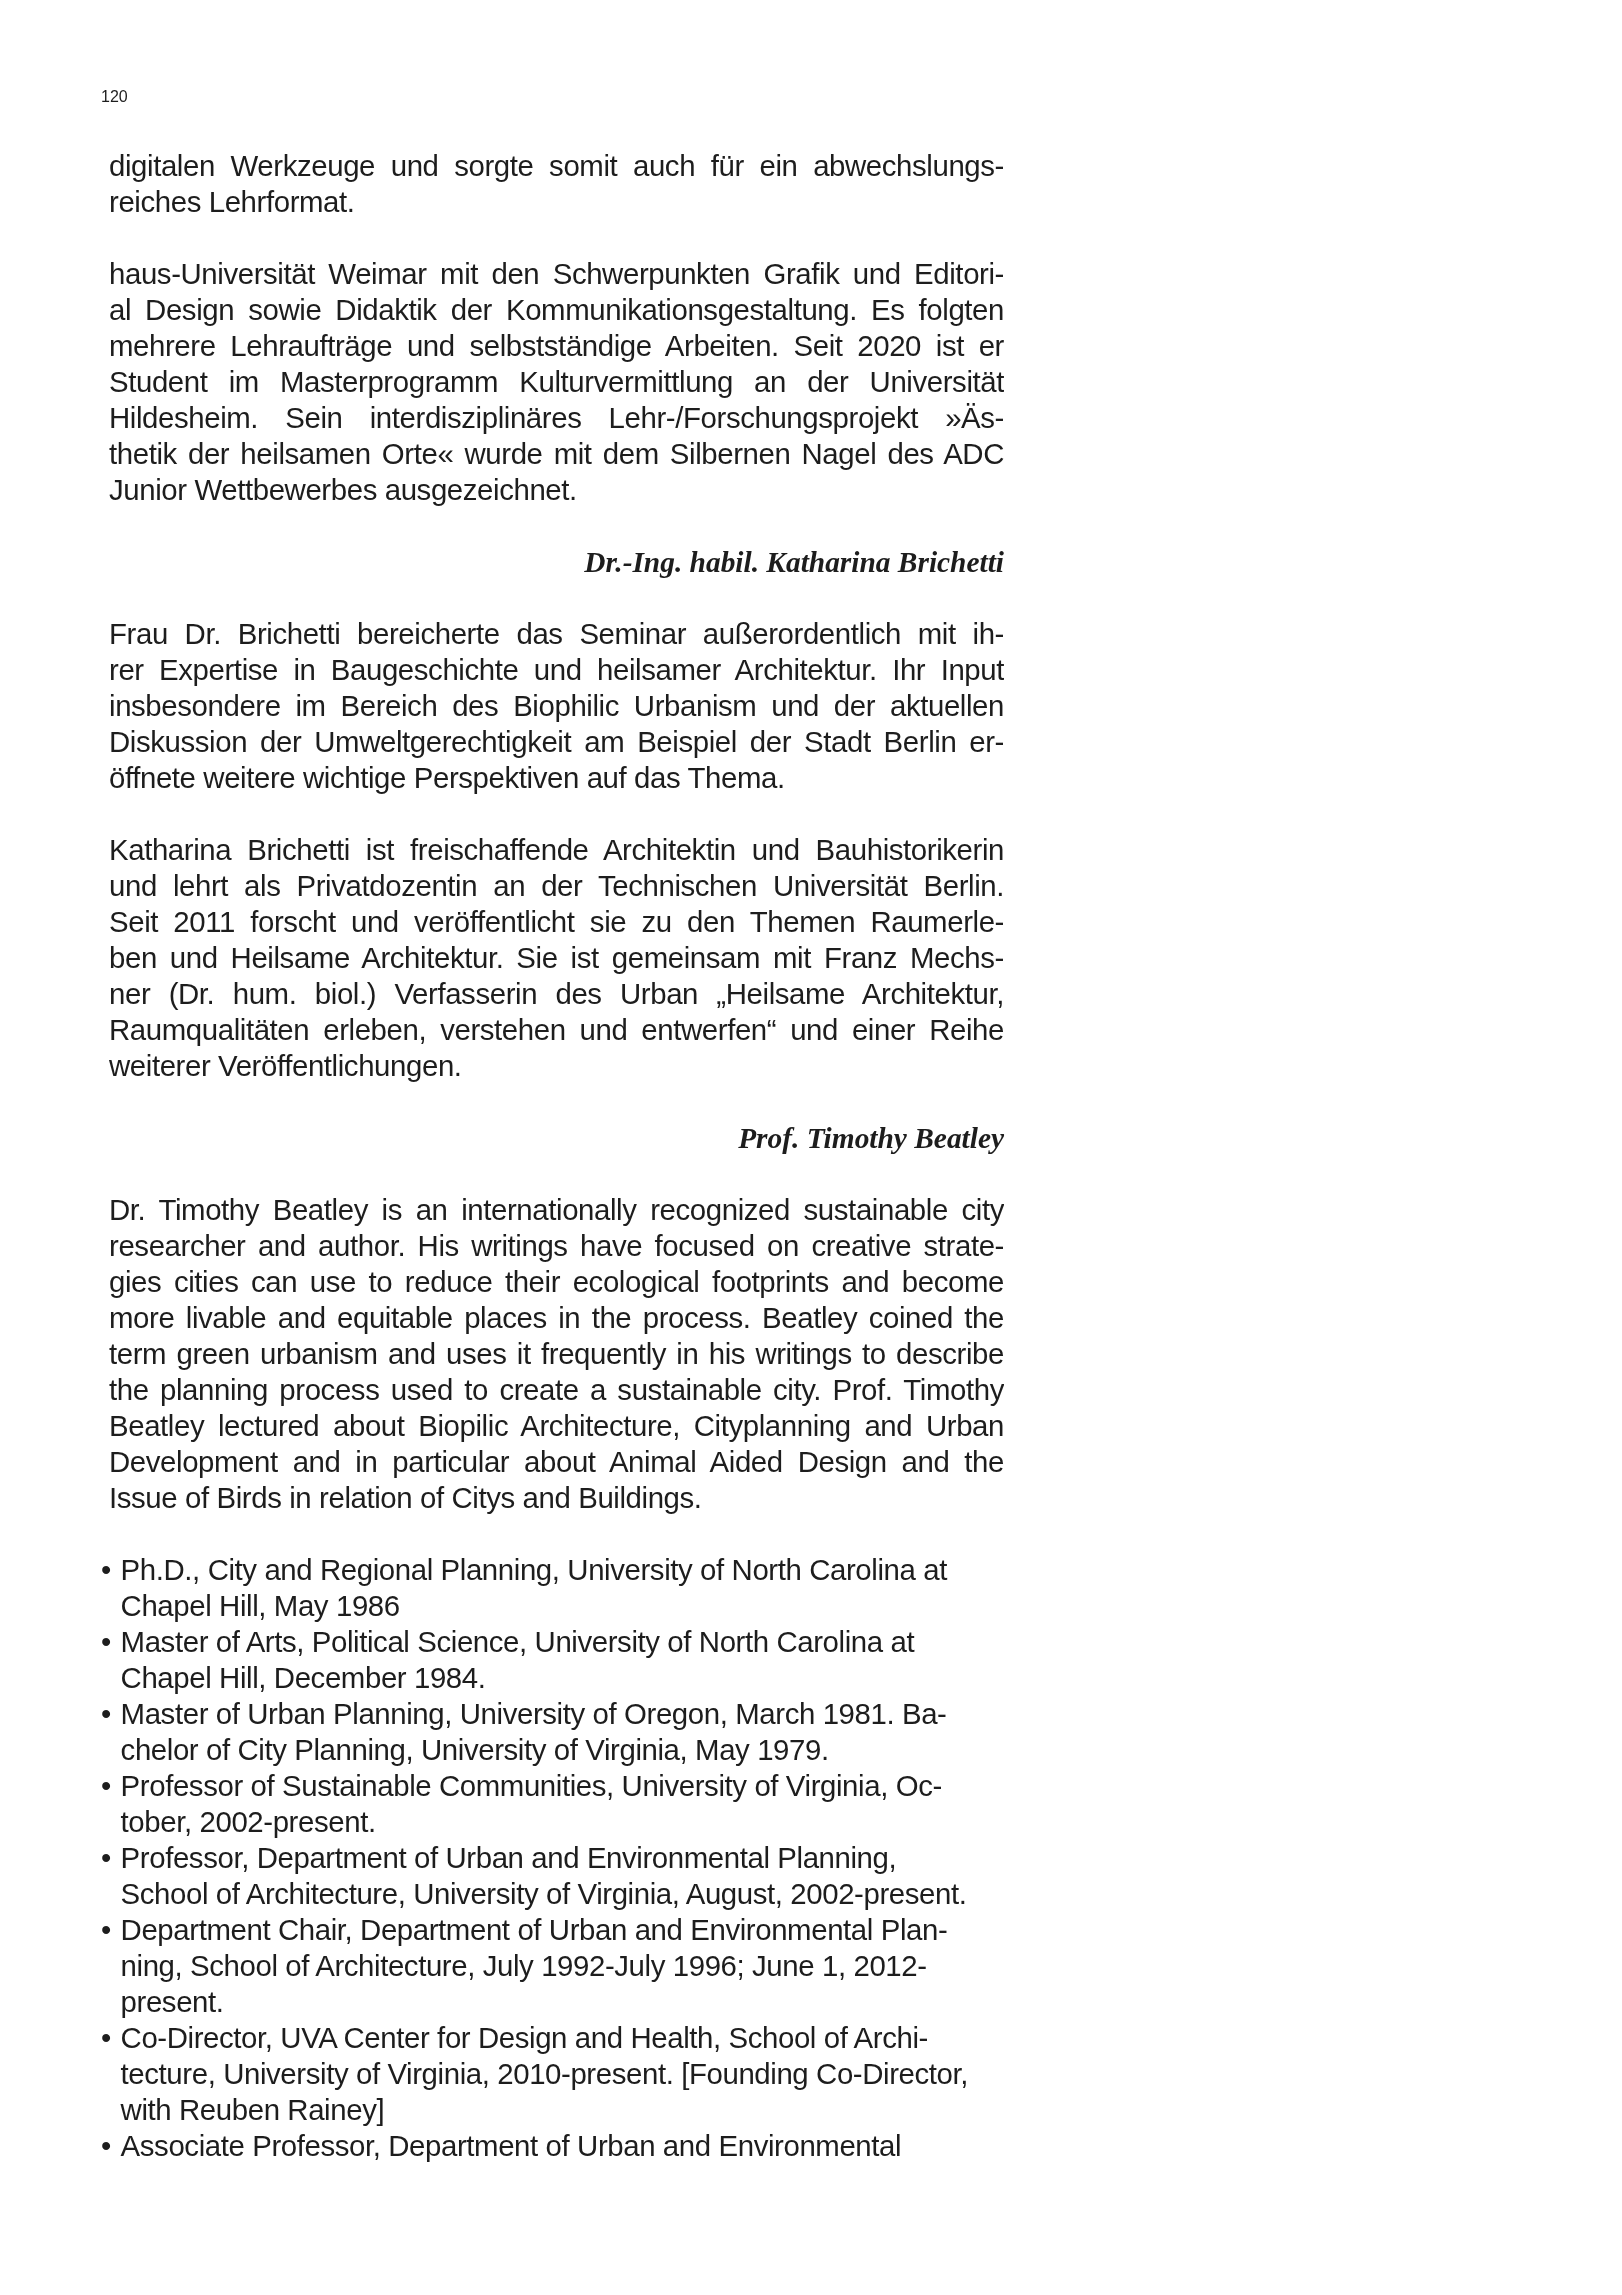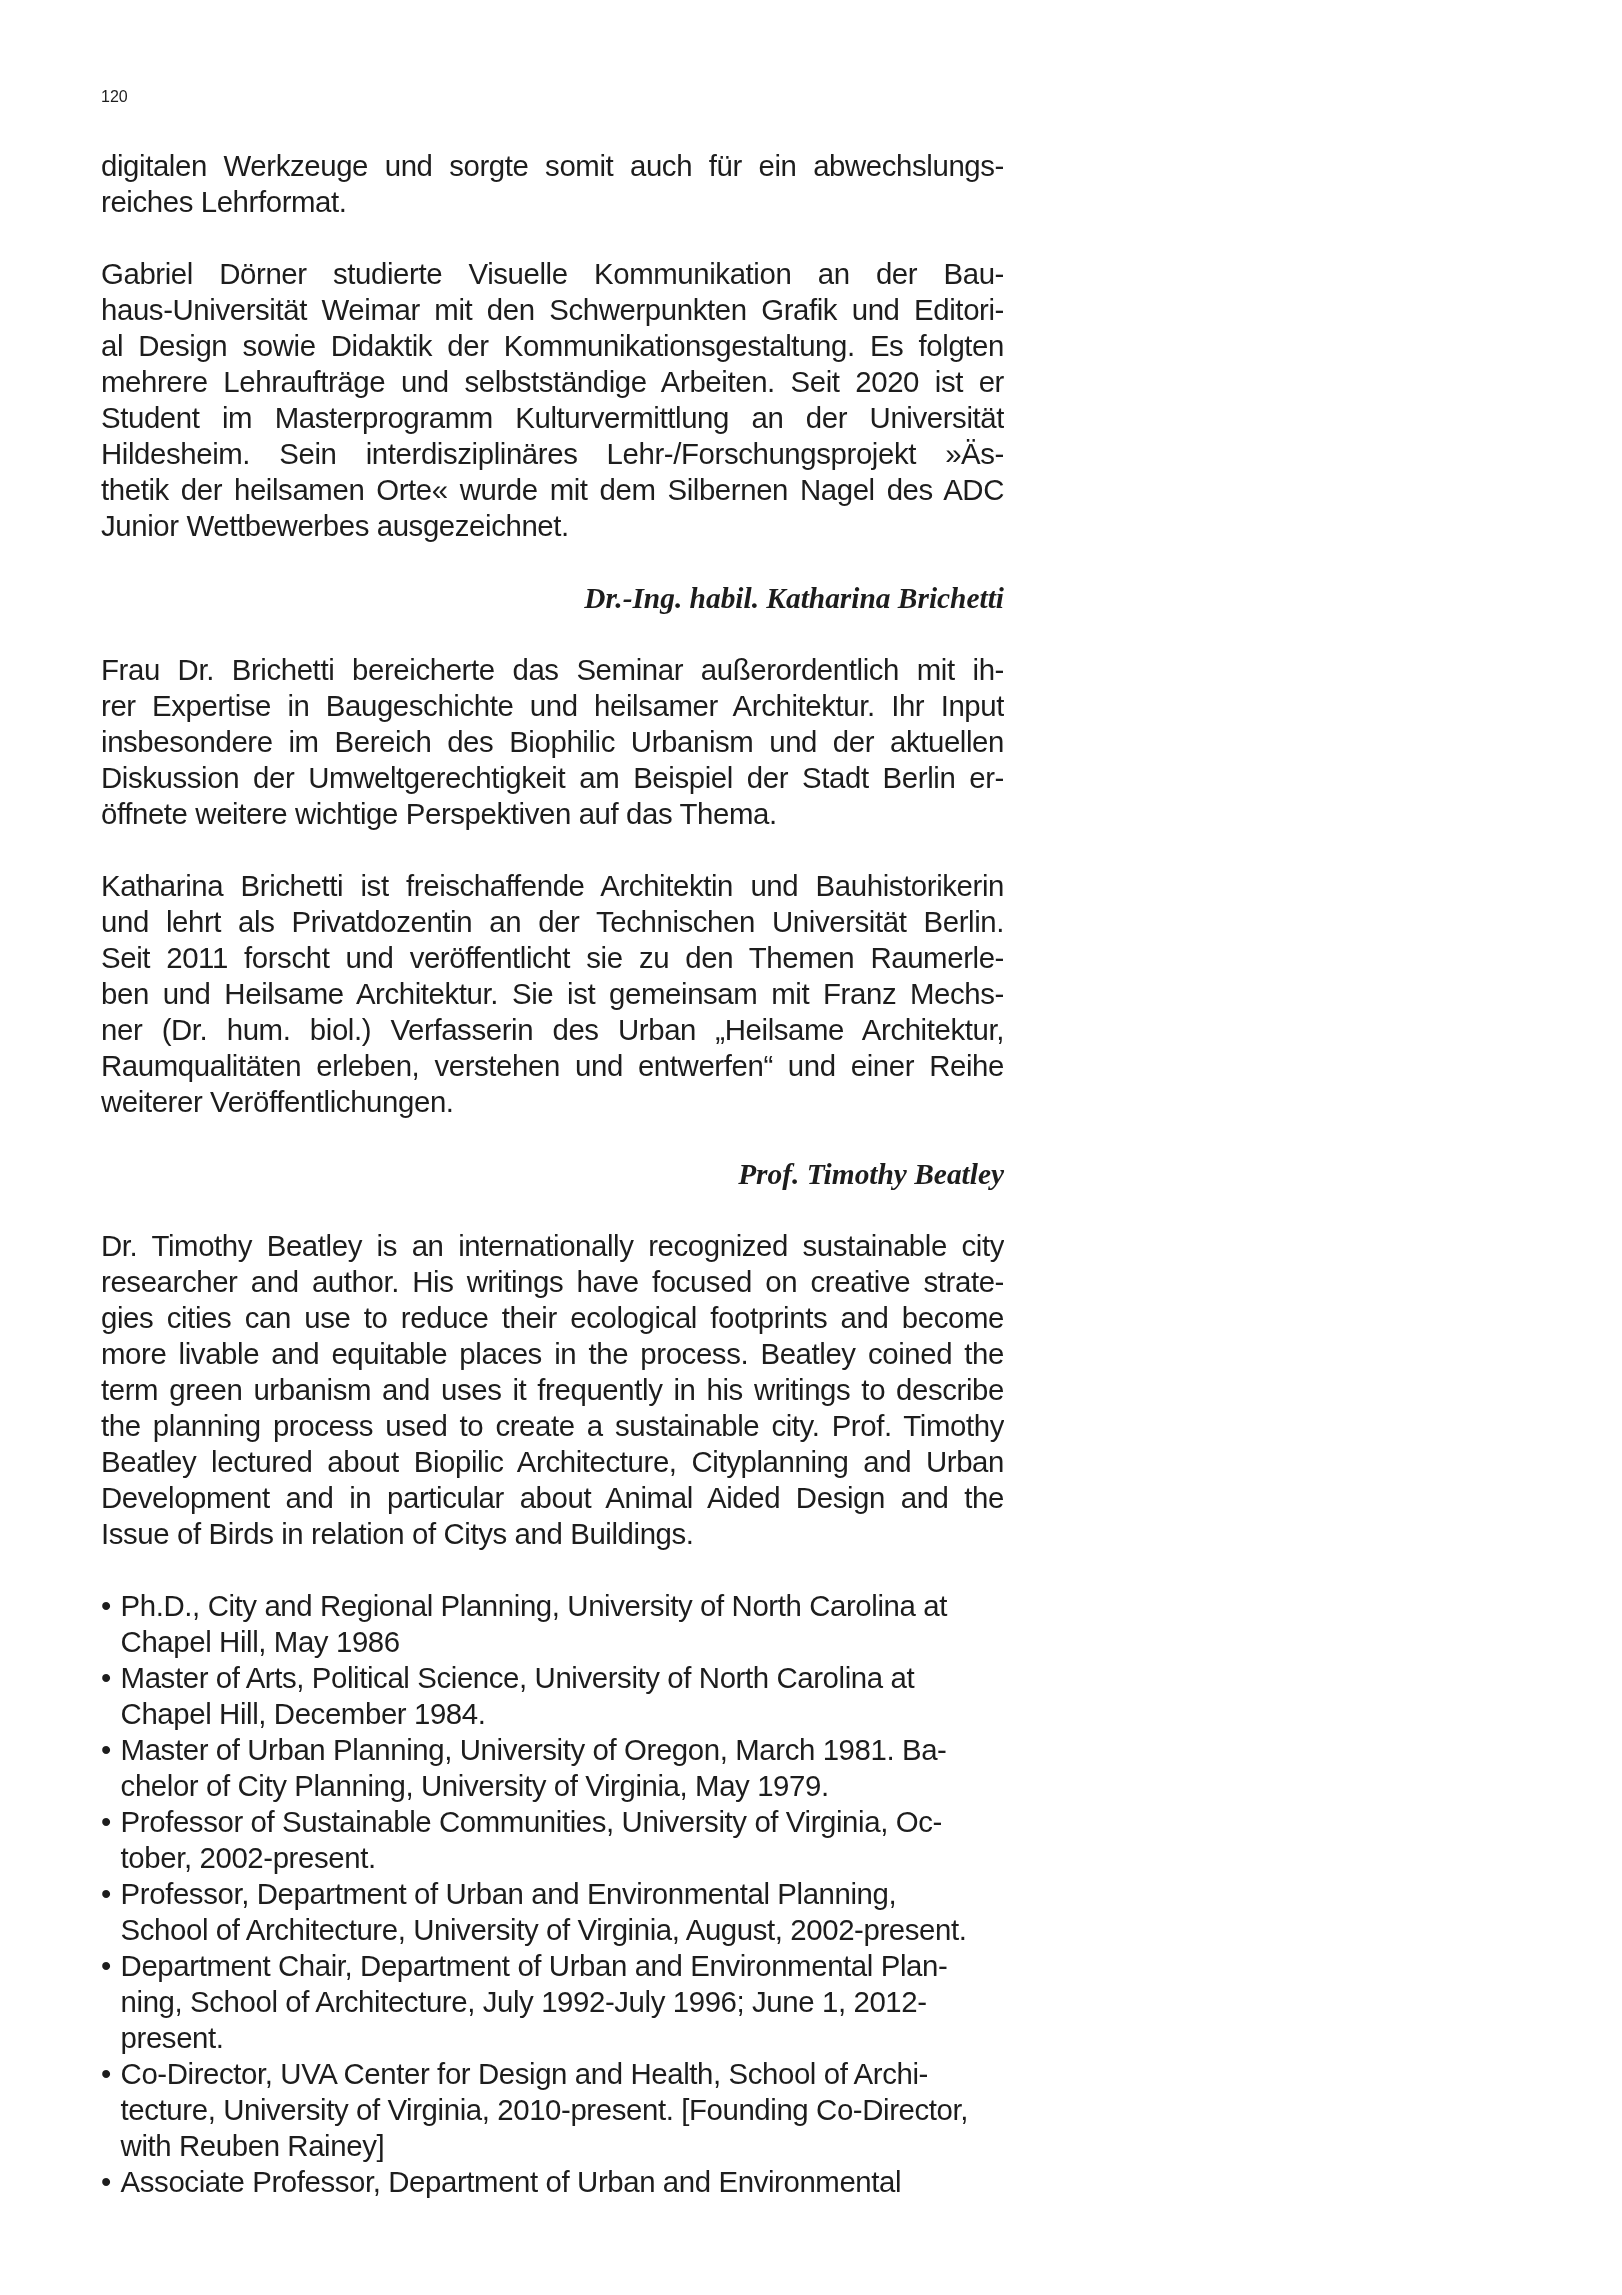--- a/index.html
+++ b/index.html
@@ -1,20 +1,20 @@
 <!DOCTYPE html>
 <html style="font-size:10.5px"><head>
 <meta charset="utf-8">
 <style>
   html, body { margin: 0; padding: 0; background: #ffffff; }
   body { width: 1623px; height: 2295px; position: relative; overflow: hidden; }
   .page { position: absolute; left: 0; top: 0; width: 1623px; height: 2295px; background: #ffffff; color: #1d1d1d; }
   .page-number { position: absolute; left: 101px; top: 82px; font-family: "Liberation Sans", sans-serif; font-size: 16px; line-height: 29px; color: #1d1d1d; }
   .column { position: absolute; left: 101px; top: 148px; width: 903px; }
-  .para { margin: 0 0 36px 0; }
+  .para { margin: 0 0 36px 8px; }
   .line { display: block; font-family: "Liberation Sans", sans-serif; font-size: 29.4px; line-height: 36px; height: 36px; white-space: nowrap; color: #1d1d1d; letter-spacing: -0.4px; }
   .line.just { text-align: justify; text-align-last: justify; white-space: normal; overflow: hidden; }
   .heading { display: block; font-family: "Liberation Serif", serif; font-style: italic; font-weight: bold; font-size: 29.4px; line-height: 36px; height: 36px; margin: 0 0 36px 0; color: #1d1d1d; text-align: right; }
   .list { margin: 0; padding: 0; list-style: none; }
   .item { position: relative; padding-left: 19.6px; }
   .bullet { position: absolute; left: 0; top: 0; font-family: "Liberation Sans", sans-serif; font-size: 29.4px; line-height: 36px; }
 </style>
 </head>
 <body>
 
@@ -23,21 +23,20 @@
   <div class="page-number">120</div>
 
   <div class="column">
 
     <div class="para">
       <span class="line just">digitalen Werkzeuge und sorgte somit auch für ein abwechslungs-</span>
       <span class="line">reiches Lehrformat.</span>
     </div>
 
     <div class="para">
-      <span class="line just">Gabriel Dörner studierte Visuelle Kommunikation an der Bau-</span>
       <span class="line just">haus-Universität Weimar mit den Schwerpunkten Grafik und Editori-</span>
       <span class="line just">al Design sowie Didaktik der Kommunikationsgestaltung. Es folgten</span>
       <span class="line just">mehrere Lehraufträge und selbstständige Arbeiten. Seit 2020 ist er</span>
       <span class="line just">Student im Masterprogramm Kulturvermittlung an der Universität</span>
       <span class="line just">Hildesheim. Sein interdisziplinäres Lehr-/Forschungsprojekt »Äs-</span>
       <span class="line just">thetik der heilsamen Orte« wurde mit dem Silbernen Nagel des ADC</span>
       <span class="line">Junior Wettbewerbes ausgezeichnet.</span>
     </div>
 
     <h2 class="heading">Dr.-Ing. habil. Katharina Brichetti</h2>

